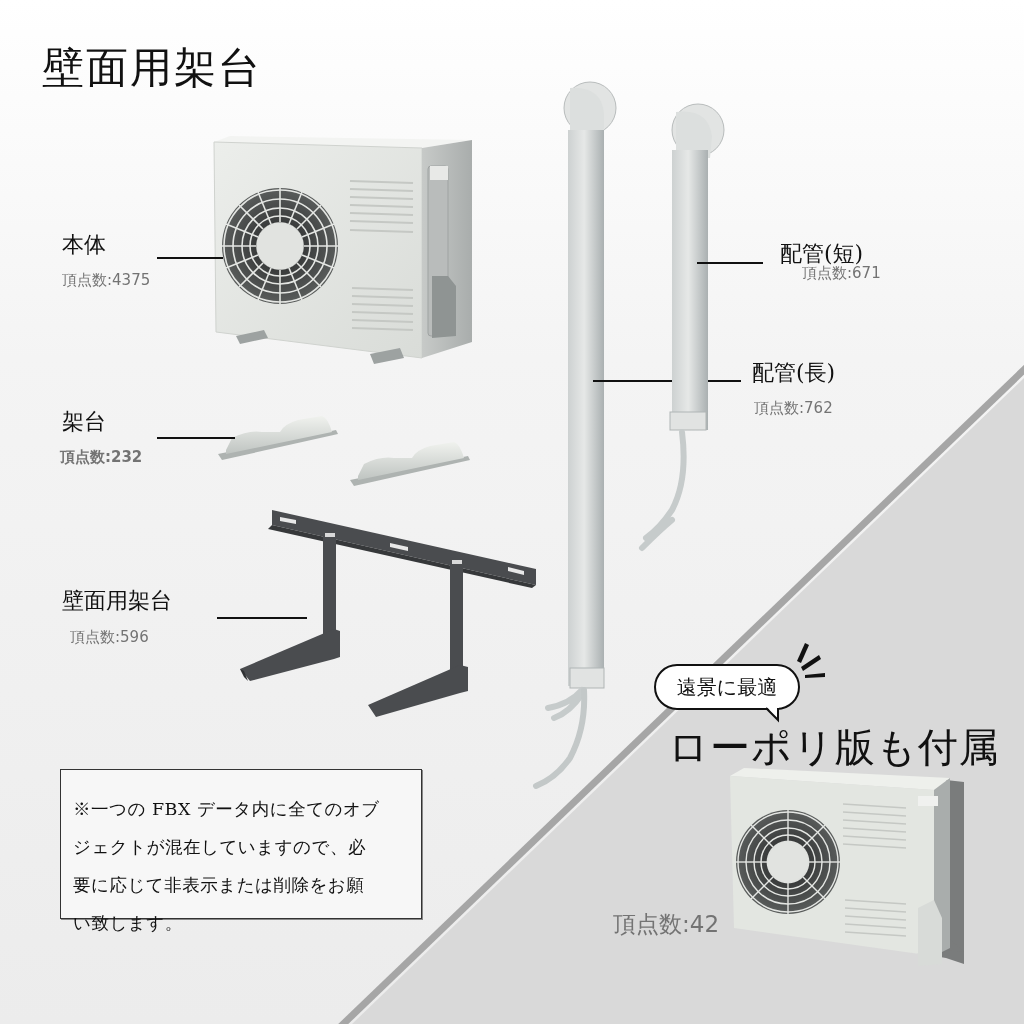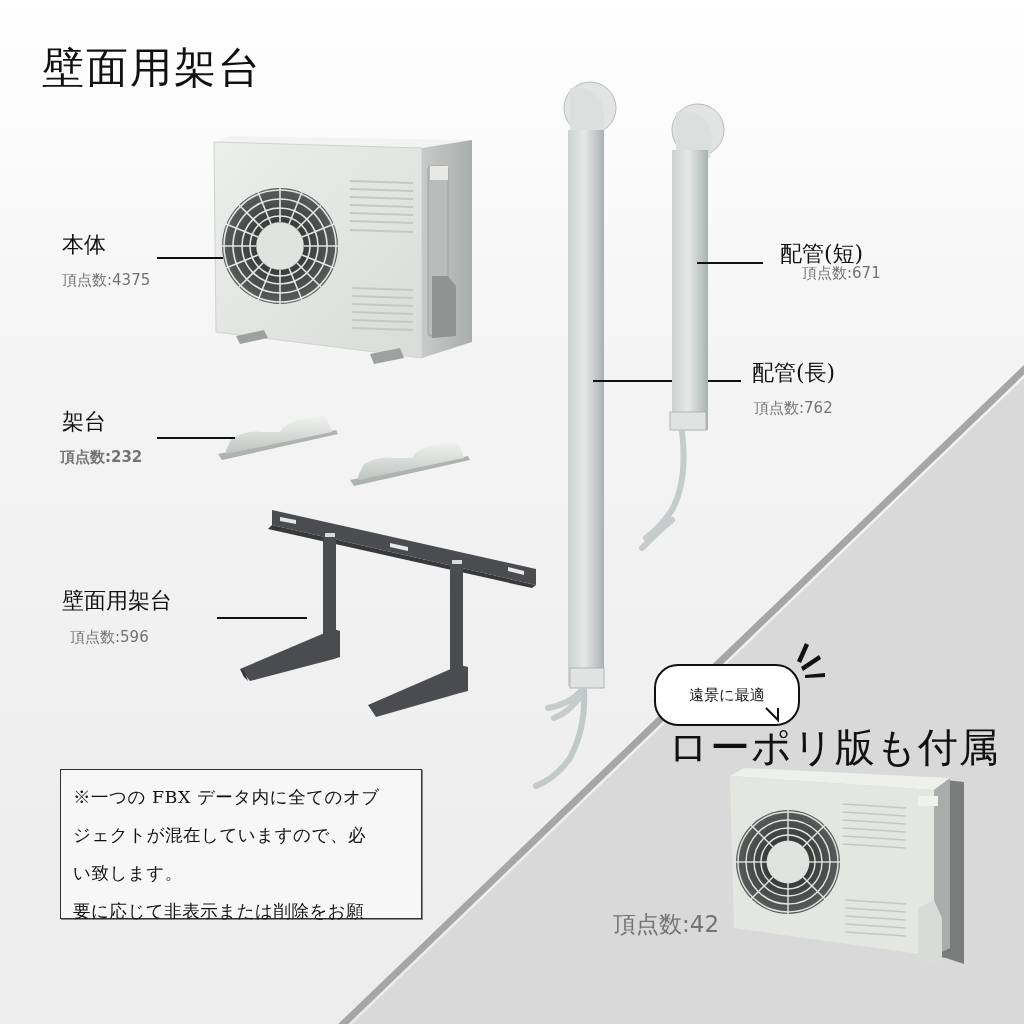--- a/index.html
+++ b/index.html
@@ -18,29 +18,29 @@
   .title { left: 42px; top: 40px; font-size: 42px; letter-spacing: 2px; font-weight: 400; }
 
   .label-main { font-size: 22px; line-height: 30px; white-space: nowrap; }
   .label-sub { font-size: 15px; line-height: 18px; white-space: nowrap; color: #737373; }
   .leader { height: 2px; background: #111; }
 
   .note-box {
     left: 60px; top: 769px; width: 362px; height: 150px;
     border: 1.5px solid #333; background: rgba(248,248,248,0.85);
     box-shadow: 1px 1px 0 #888;
-    box-sizing: border-box; padding: 8px 10px 0 12px;
+    box-sizing: border-box; padding: 20px 10px 0 12px;
     font-size: 17.5px; line-height: 38px; letter-spacing: 0.5px;
   }
 
   .bubble {
-    left: 654px; top: 664px; width: 146px; height: 62px;
+    left: 654px; top: 664px; width: 146px; height: 46px;
     border: 2px solid #111; border-radius: 24px; background: #fff;
     box-sizing: border-box; display: flex; align-items: center; justify-content: center;
-    font-size: 15px;
+    font-size: 20px;
   }
   .lowpoly-title { left: 668px; top: 720px; font-size: 40px; letter-spacing: 1px; white-space: nowrap; }
 
   svg { overflow: visible; }
 </style>
 </head>
 <body>
 
 <svg id="bg-diag" viewBox="0 0 1024 1024">
   <polygon points="1024,378 1024,1024 352,1024" fill="#d9d9d9"></polygon>
@@ -203,22 +203,22 @@
   <rect x="38" y="312" width="36" height="18" fill="#e1e3e2" stroke="#b0b5b5"></rect>
   <path d="M50,332 Q56,380 40,410 Q28,428 14,438 M40,420 Q28,430 10,448" stroke="#c6cbcb" stroke-width="6" fill="none" stroke-linecap="round"></path>
 </svg>
 <div class="abs leader" style="left:697px;top:262px;width:66px;"></div>
 <div class="abs label-main serif" style="left:780px;top:239px;">配管(短)</div>
 <div class="abs label-sub sans" style="left:782px;top:264px;margin-left:20px;">頂点数:671</div>
 
 <div class="abs note-box serif">
   <div>※一つの FBX データ内に全てのオブ</div>
   <div>ジェクトが混在していますので、必</div>
+  <div>要に応じて非表示または削除をお願</div>
   <div>い致します。</div>
-  <div>要に応じて非表示または削除をお願</div>
 </div>
 
 <svg class="abs" style="left:795px;top:643px;" width="32" height="36" viewBox="0 0 32 36">
   <polygon points="2,18 10,0 14,2 6,20" fill="#111"></polygon>
   <polygon points="6,24 24,12 26,16 8,28" fill="#111"></polygon>
   <polygon points="10,32 30,30 30,34 10,35" fill="#111"></polygon>
 </svg>
 <div class="abs bubble serif">
   <span>遠景に最適</span>
 </div>

